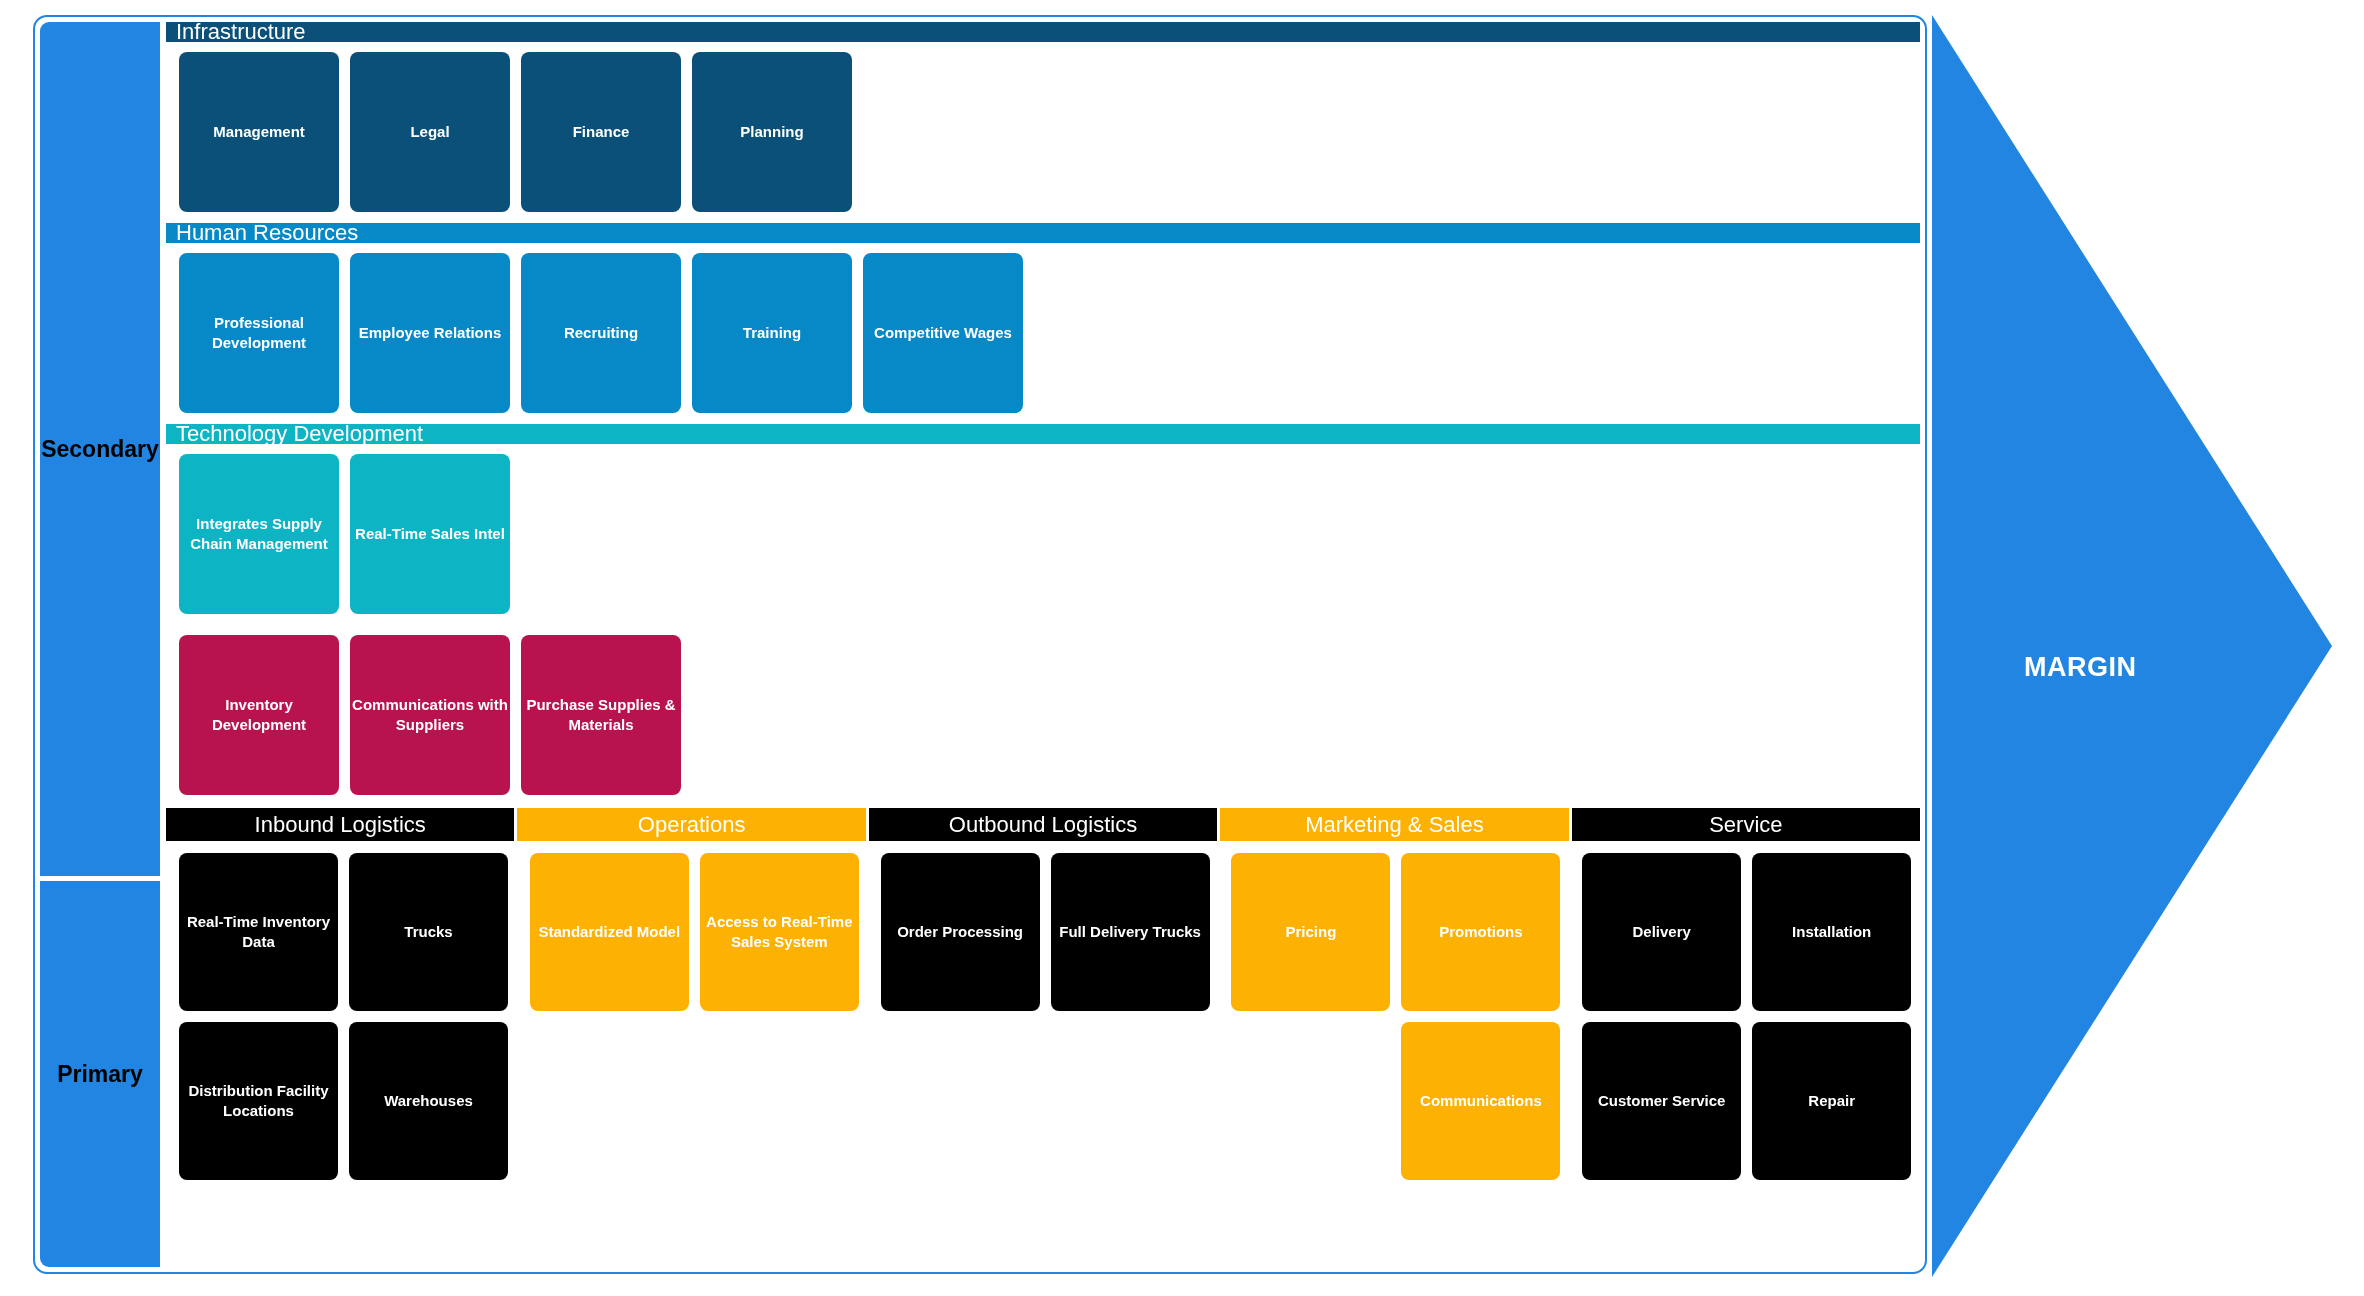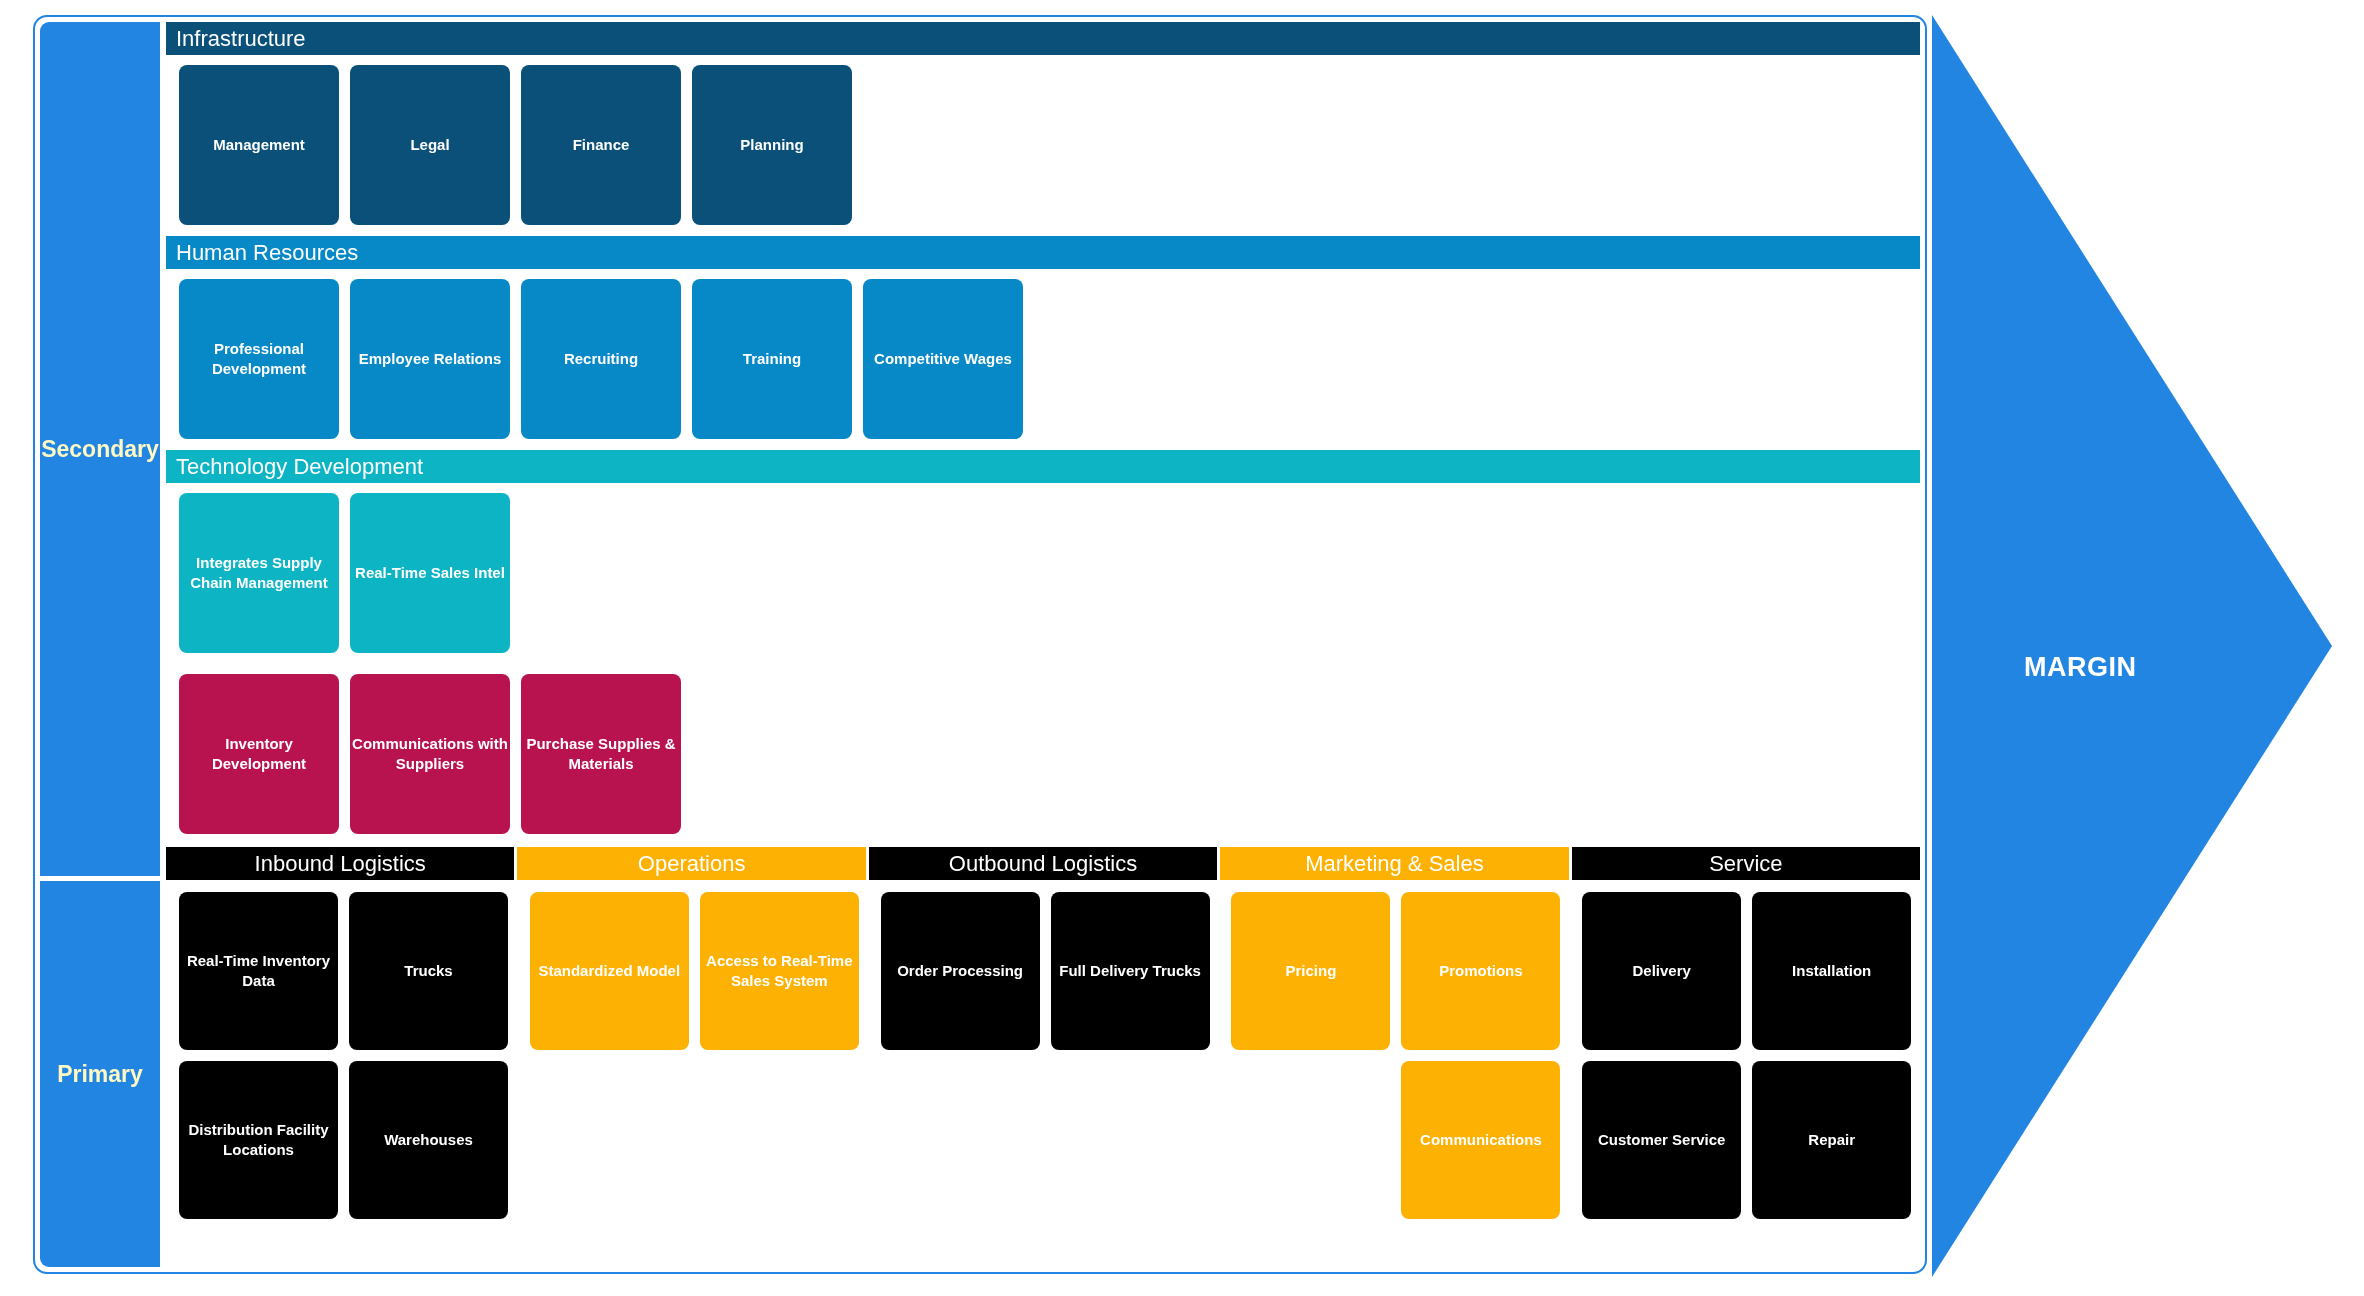--- a/index.html
+++ b/index.html
@@ -17,32 +17,32 @@
     border: 2px solid #2185e1;
     border-radius: 14px;
     background: #ffffff;
     display: flex;
     padding: 5px;
   }
 
   
   .rail { width: 120px; display: flex; flex-direction: column; gap: 5px; flex: 0 0 120px; }
   .rail-cell {
-    background: #2185e1; color: #fef9c3;
+    background: #2185e1; color: #000000;
     font-weight: bold; font-size: 23px;
     display: flex; align-items: center; justify-content: center;
   }
   .rail-secondary { flex: 0 0 854px; border-top-left-radius: 9px; }
   .rail-primary   { flex: 1; border-bottom-left-radius: 9px; }
 
   .content { flex: 1; margin-left: 6px; display: flex; flex-direction: column; }
 
   
   .sec-header {
-    height: 33px; display: flex; align-items: center;
+    height: 20px; display: flex; align-items: center;
     padding-left: 10px; color: #ffffff; font-size: 22px;
   }
   .sec-cards { display: flex; gap: 11px; padding: 10px 0 11px 13px; }
 
   .card {
     border-radius: 8px; color: #ffffff; font-weight: bold; font-size: 15px;
     display: flex; align-items: center; justify-content: center;
     text-align: center; line-height: 1.35;
   }
   .sec-cards .card { width: 160px; height: 160px; }

